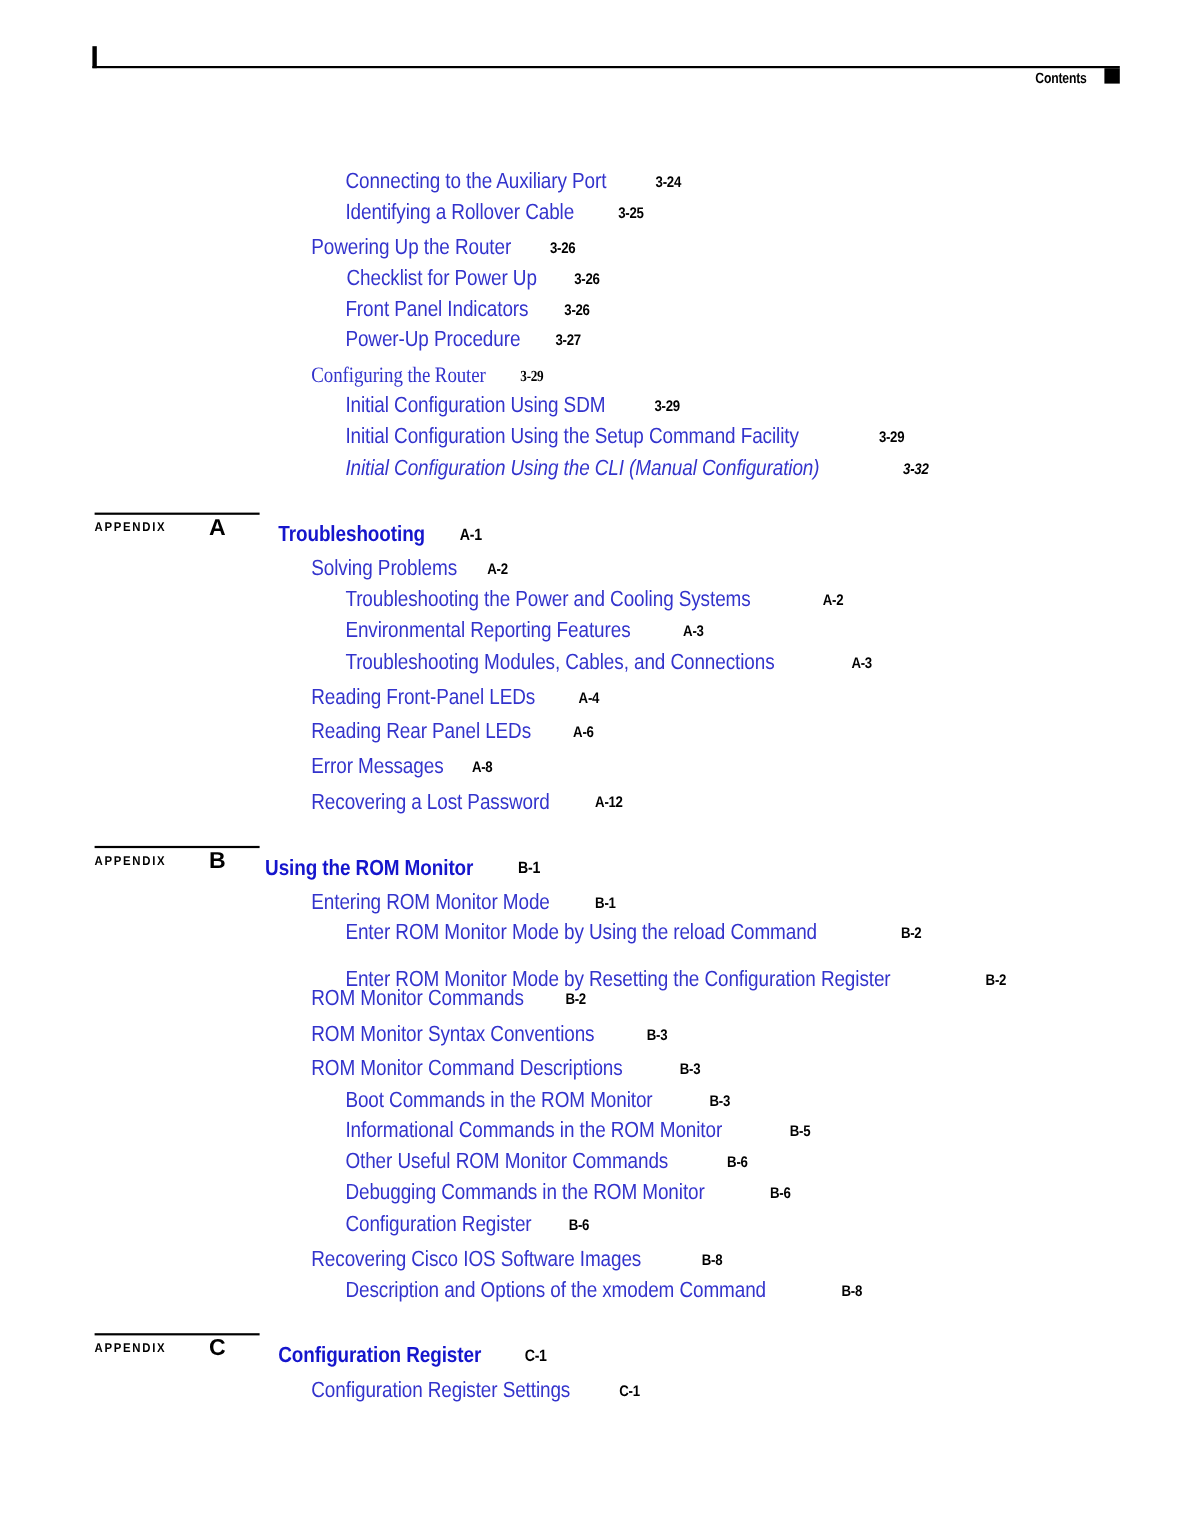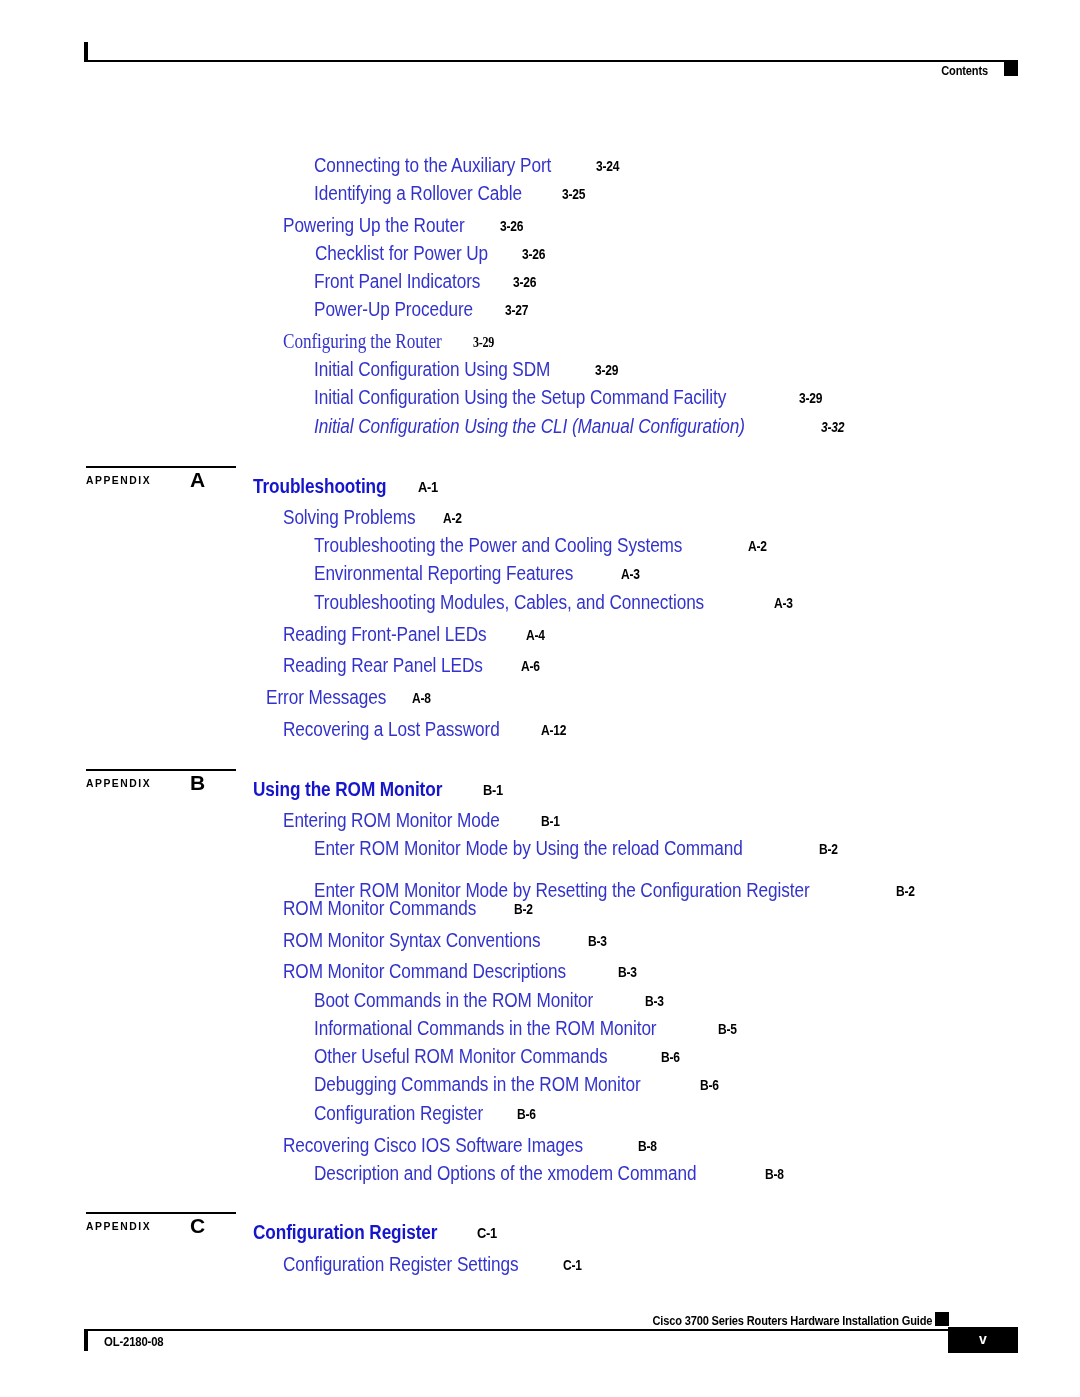--- a/index.html
+++ b/index.html
@@ -244,23 +244,23 @@
         <div class="entry" style="left: 314px; top: 359px;"><span class="title">Initial Configuration Using SDM</span><span class="pg">3-29</span></div>
         <div class="entry" style="left: 314px; top: 387px;"><span class="title">Initial Configuration Using the Setup Command Facility</span><span class="pg">3-29</span></div>
         <div class="entry" style="left: 314px; top: 416px; font-style: italic;"><span class="title">Initial Configuration Using the CLI (Manual Configuration)</span><span class="pg">3-32</span></div>
         <div class="entry head" style="left: 253px; top: 476px;"><span class="title">Troubleshooting</span><span class="pg">A-1</span></div>
         <div class="entry" style="left: 283px; top: 507px;"><span class="title">Solving Problems</span><span class="pg">A-2</span></div>
         <div class="entry" style="left: 314px; top: 535px; text-align: center;"><span class="title">Troubleshooting the Power and Cooling Systems</span><span class="pg">A-2</span></div>
         <div class="entry" style="left: 314px; top: 563px;"><span class="title">Environmental Reporting Features</span><span class="pg">A-3</span></div>
         <div class="entry" style="left: 314px; top: 592px;"><span class="title">Troubleshooting Modules, Cables, and Connections</span><span class="pg">A-3</span></div>
         <div class="entry" style="left: 283px; top: 624px; text-decoration: underline;"><span class="title">Reading Front-Panel LEDs</span><span class="pg">A-4</span></div>
         <div class="entry" style="left: 283px; top: 655px;"><span class="title">Reading Rear Panel LEDs</span><span class="pg">A-6</span></div>
-        <div class="entry" style="left: 266px; top: 687px;"><span class="title">Error Messages</span><span class="pg">A-8</span></div>
+        <div class="entry" style="left: 283px; top: 687px;"><span class="title">Error Messages</span><span class="pg">A-8</span></div>
         <div class="entry" style="left: 283px; top: 719px;"><span class="title">Recovering a Lost Password</span><span class="pg">A-12</span></div>
-        <div class="entry head" style="left: 253px; top: 779px; text-align: right;"><span class="title">Using the ROM Monitor</span><span class="pg">B-1</span></div>
+        <div class="entry head" style="left: 241px; top: 779px; text-align: right;"><span class="title">Using the ROM Monitor</span><span class="pg">B-1</span></div>
         <div class="entry" style="left: 283px; top: 810px;"><span class="title">Entering ROM Monitor Mode</span><span class="pg">B-1</span></div>
         <div class="entry" style="left: 314px; top: 838px;"><span class="title">Enter ROM Monitor Mode by Using the reload Command</span><span class="pg">B-2</span></div>
         <div class="entry" style="left: 314px; top: 880px;"><span class="title">Enter ROM Monitor Mode by Resetting the Configuration Register</span><span class="pg">B-2</span></div>
         <div class="entry" style="left: 283px; top: 898px; text-decoration: underline;"><span class="title">ROM Monitor Commands</span><span class="pg">B-2</span></div>
         <div class="entry" style="left: 283px; top: 930px;"><span class="title">ROM Monitor Syntax Conventions</span><span class="pg">B-3</span></div>
         <div class="entry" style="left: 283px; top: 961px;"><span class="title">ROM Monitor Command Descriptions</span><span class="pg">B-3</span></div>
         <div class="entry" style="left: 314px; top: 990px;"><span class="title">Boot Commands in the ROM Monitor</span><span class="pg">B-3</span></div>
         <div class="entry" style="left: 314px; top: 1018px;"><span class="title">Informational Commands in the ROM Monitor</span><span class="pg">B-5</span></div>
         <div class="entry" style="left: 314px; top: 1046px;"><span class="title">Other Useful ROM Monitor Commands</span><span class="pg">B-6</span></div>
         <div class="entry" style="left: 314px; top: 1074px;"><span class="title">Debugging Commands in the ROM Monitor</span><span class="pg">B-6</span></div>
@@ -282,23 +282,14 @@
           <div class="ap-letter">B</div>
         </div>
         <div class="appendix-marker" style="left: 86px; top: 1212px;">
           <div class="ap-rule"></div>
           <div class="ap-word">APPENDIX</div>
           <div class="ap-letter">C</div>
         </div>
       </div>
   </div>
 
-  <div class="footer">
-    <div class="footer-title">Cisco 3700 Series Routers Hardware Installation Guide</div>
-    <div class="footer-square"></div>
-    <div class="footer-rule"></div>
-    <div class="footer-tick"></div>
-    <div class="footer-docid">OL-2180-08</div>
-    <div class="footer-pagebox"></div>
-    <div class="footer-pagenum">v</div>
-  </div>
 
 </div>
 
 </body></html>

